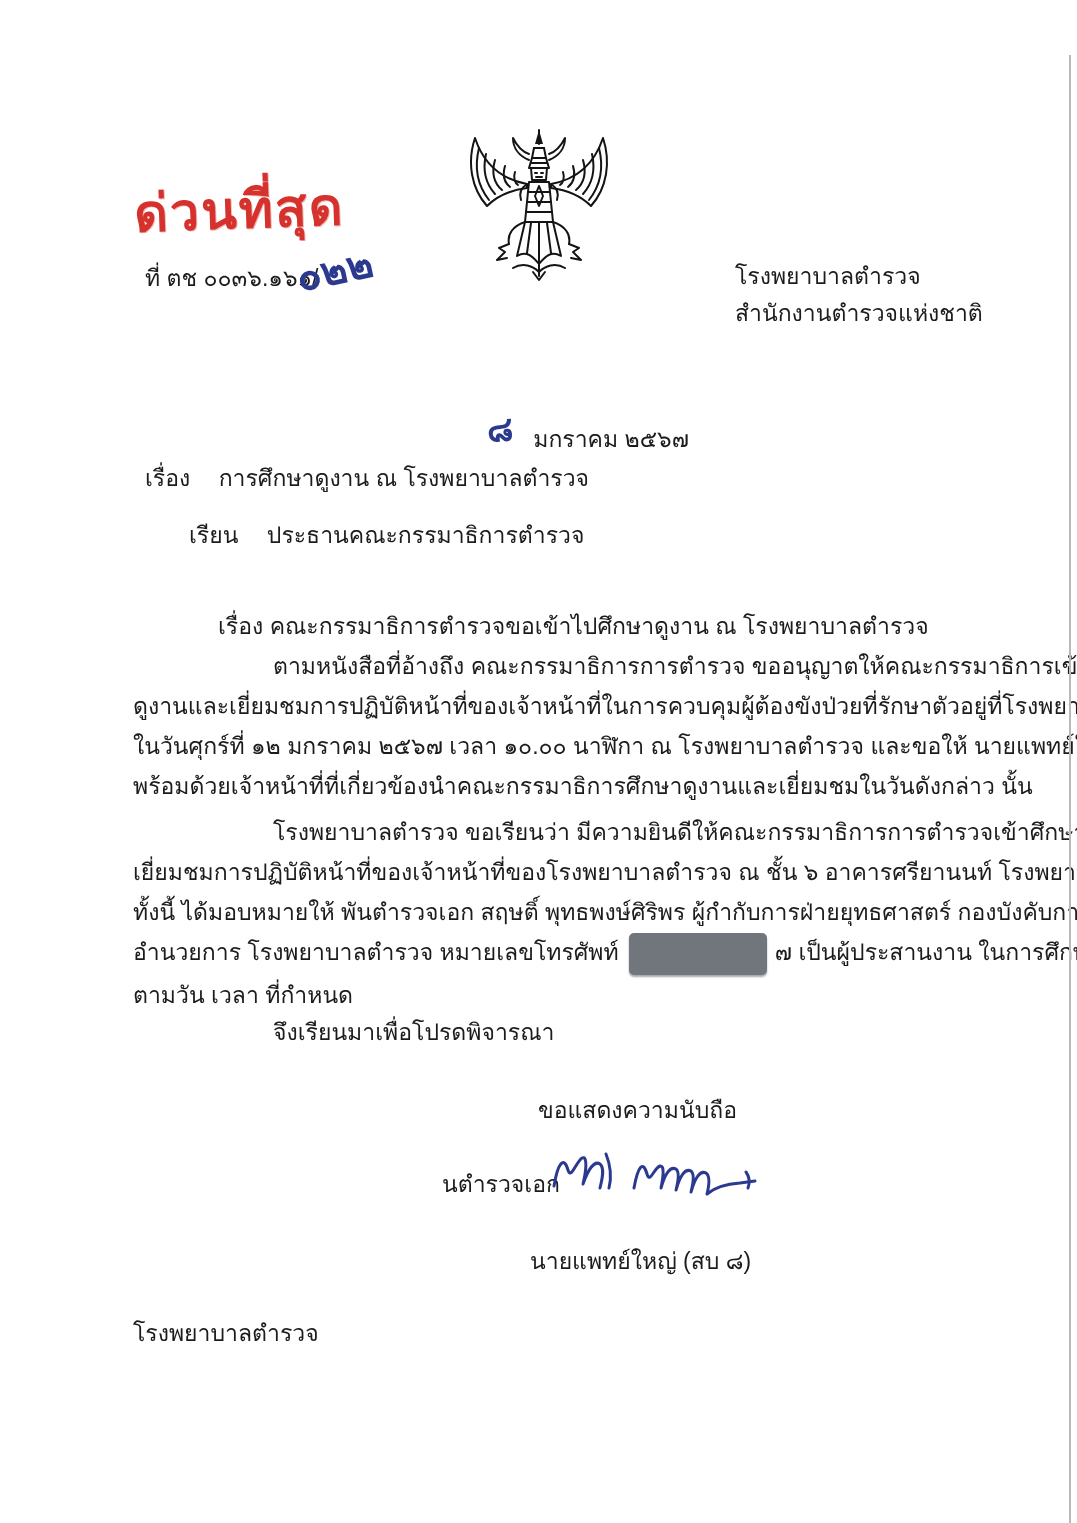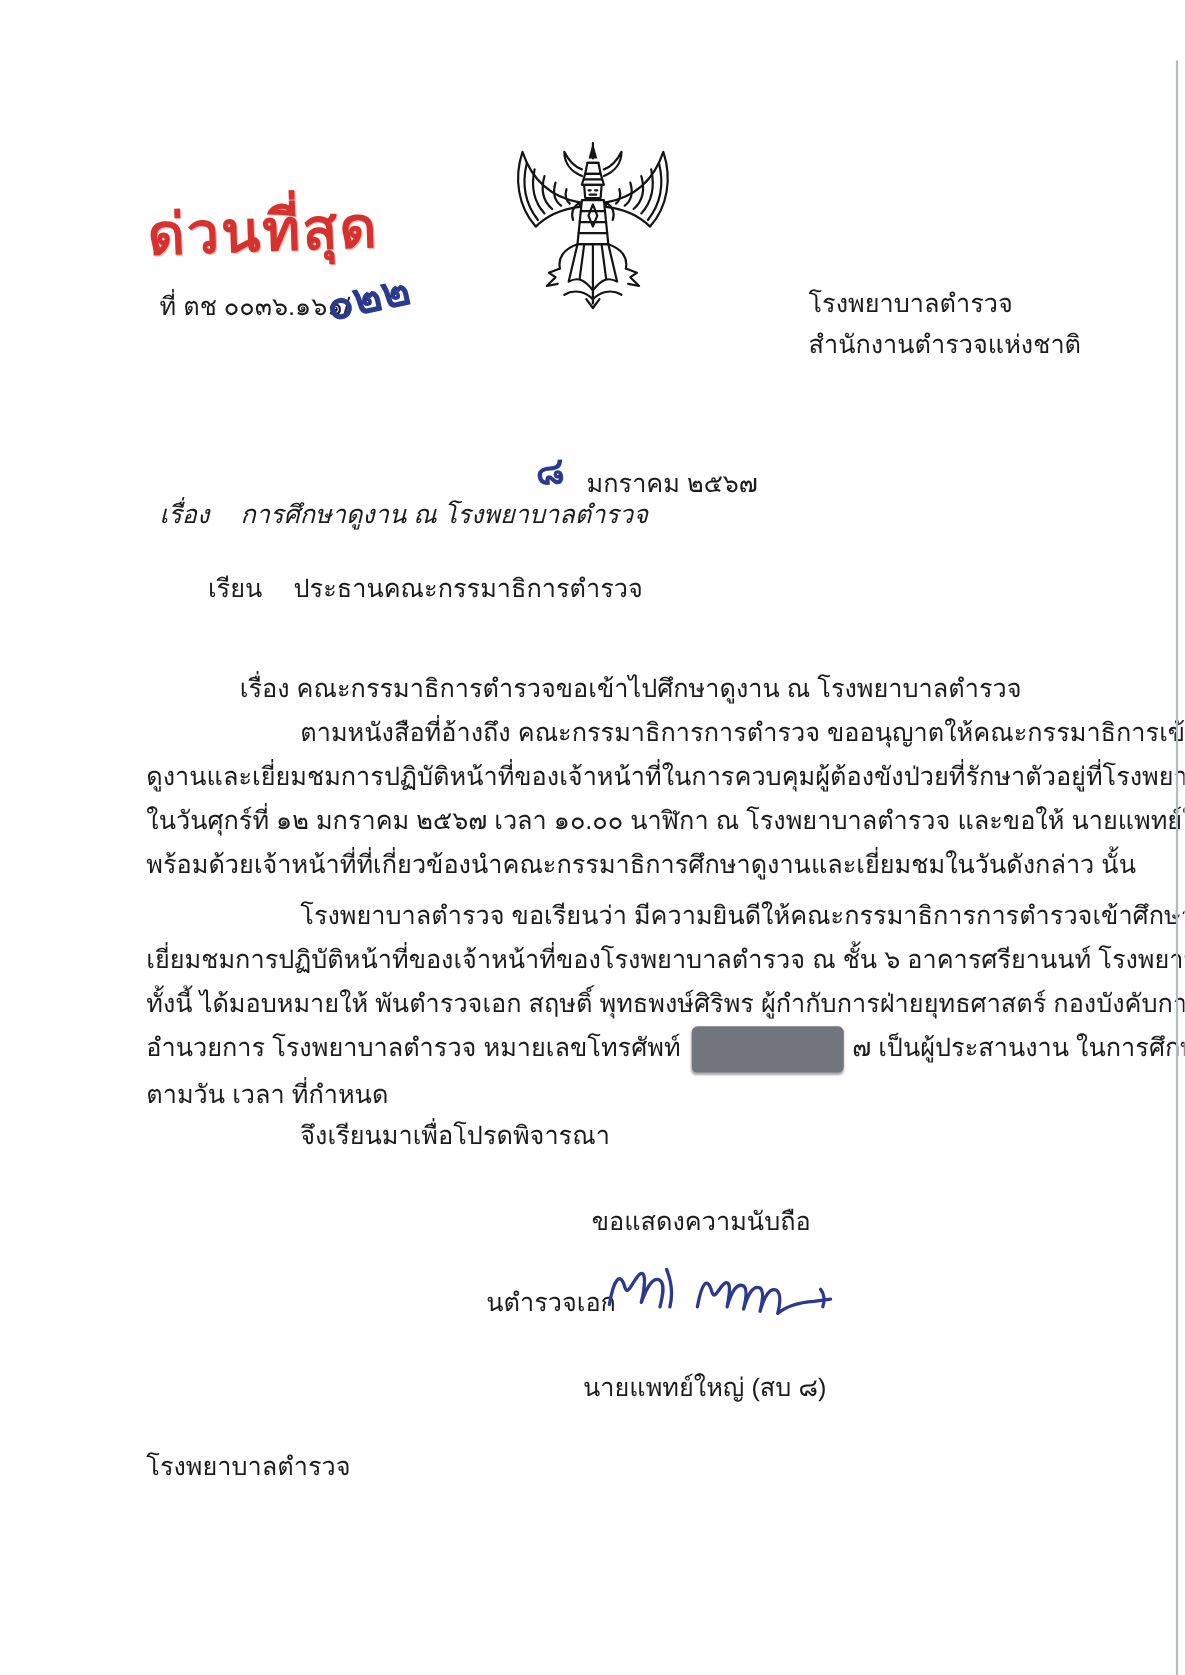--- a/index.html
+++ b/index.html
@@ -29,21 +29,21 @@
     font-size:40px;font-weight:bold;
     color:#2b3a8f;
     transform:rotate(-12deg);
   }
   .garuda{left:455px;top:126px;}
   .address{left:735px;top:258px;line-height:37px;}
   .address div{white-space:nowrap;}
   .date-row{left:487px;top:412px;display:flex;align-items:flex-start;}
   .hand-day{font-size:34px;font-weight:bold;color:#2b3a8f;transform:rotate(-4deg);margin-right:20px;line-height:34px;}
   .date-text{padding-top:9px;}
-  .subject-row{left:145px;top:449px;font-style:italic;}
+  .subject-row{left:145px;top:460px;}
   .to-row{left:145px;top:517px;margin-left:44px;}
   .ref-row{left:145px;top:566px;}
   .ref-line2{left:218px;top:608px;}
   .gap-label{display:inline-block;margin-right:22px;}
   .para{left:133px;width:828px;line-height:40px;}
   .para1{top:646px;}
   .para2{top:812px;}
   .jline{display:block;text-align:justify;text-align-last:justify;white-space:nowrap;}
   .nline{display:block;white-space:nowrap;}
   .indent{padding-left:140px;}

